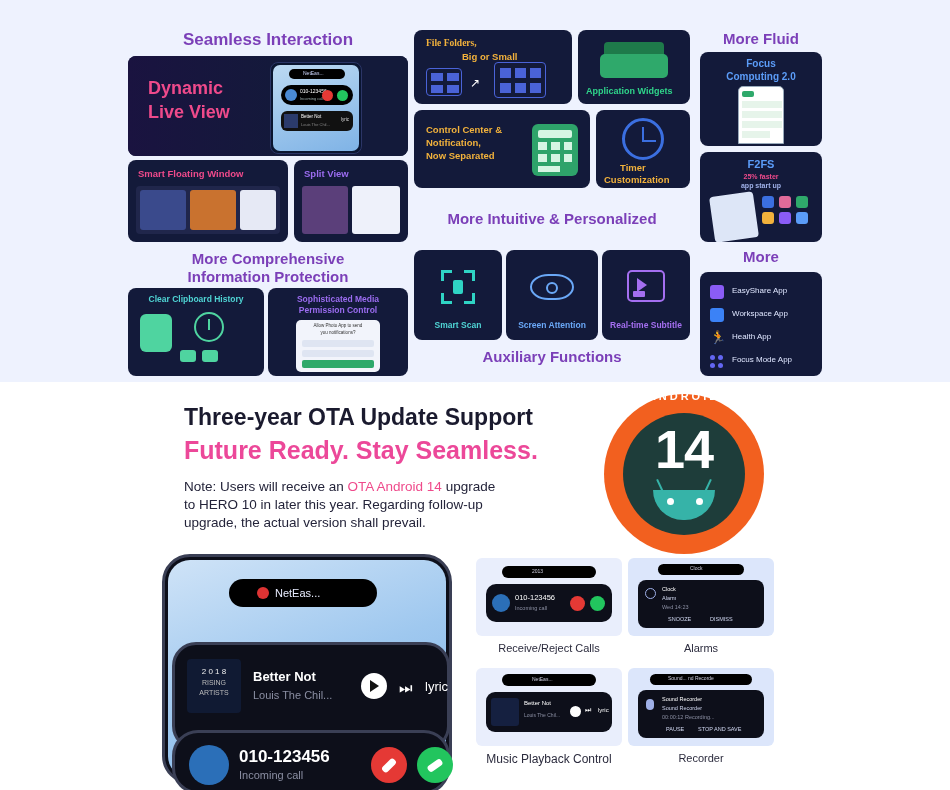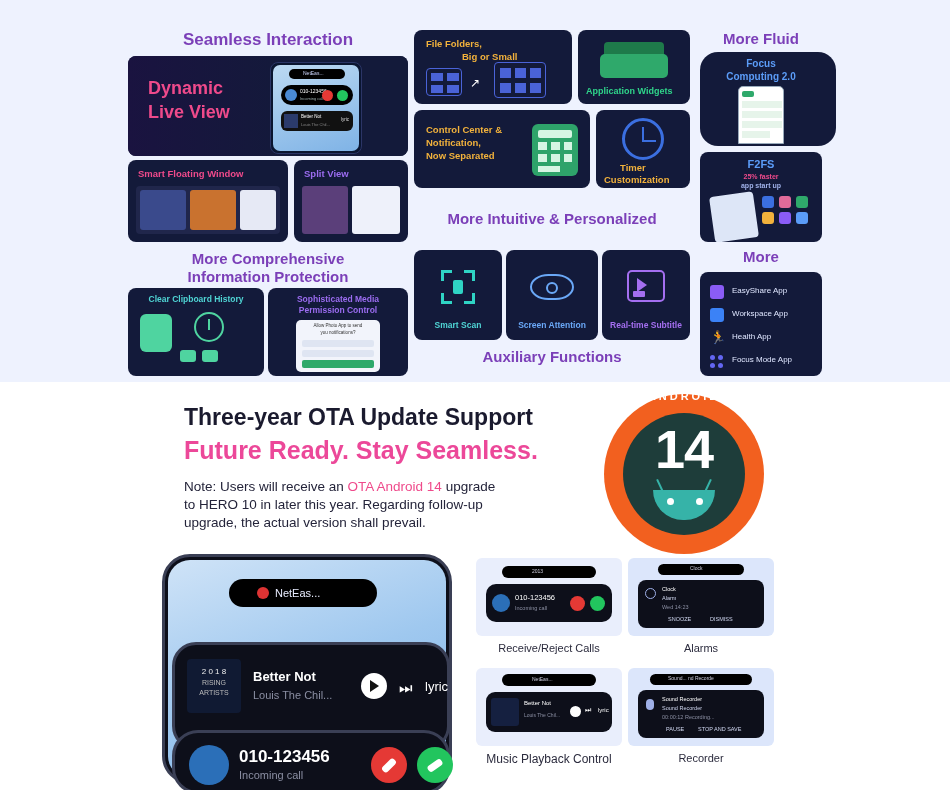--- a/index.html
+++ b/index.html
@@ -115,21 +115,21 @@
     <div style="position:absolute;left:112px;top:30px;width:36px;height:40px;border-radius:3px;background:#e6e9f5;"></div>
   </div>
 
   <div class="card" style="left:294px; top:160px; width:114px; height:82px;">
     <div class="lbl" style="left:10px; top:8px; font-size:9.5px; color:#9b6cf0;">Split View</div>
     <div style="position:absolute;left:8px;top:26px;width:46px;height:48px;border-radius:3px;background:#5b3f7a;"></div>
     <div style="position:absolute;left:58px;top:26px;width:48px;height:48px;border-radius:3px;background:#eef1fa;"></div>
   </div>
 
   <div class="card" style="left:414px; top:30px; width:158px; height:74px;">
-    <div class="lbl" style="left:12px; top:8px; font-size:9.5px; color:#f2b23c;">File Folders,</div>
+    <div class="lbl" style="left:12px; top:8px; font-size:9.5px; color:#f2b23c;font-family:Liberation Serif, serif;">File Folders,</div>
     <div class="lbl" style="left:12px; top:21px; font-size:9.5px; color:#f2b23c;padding-left:36px;">Big or Small</div>
     <div style="position:absolute;left:12px;top:38px;width:36px;height:28px;border:1px solid #4a63d8;border-radius:4px;">
       <div style="position:absolute;left:4px;top:4px;width:12px;height:8px;background:#4a63d8;"></div>
       <div style="position:absolute;left:20px;top:4px;width:12px;height:8px;background:#4a63d8;"></div>
       <div style="position:absolute;left:4px;top:16px;width:12px;height:8px;background:#4a63d8;"></div>
       <div style="position:absolute;left:20px;top:16px;width:12px;height:8px;background:#4a63d8;"></div>
     </div>
     <div style="position:absolute;left:56px;top:46px;color:#fff;font-size:12px;">↗</div>
     <div style="position:absolute;left:80px;top:32px;width:52px;height:36px;border:1px solid #4a63d8;border-radius:4px;">
       <div style="position:absolute;left:5px;top:5px;width:11px;height:10px;background:#4a63d8;"></div>
@@ -169,21 +169,21 @@
       <div style="position:absolute;left:18px;top:19px;width:13px;height:2px;background:#3b6fe0;"></div>
     </div>
     <div class="lbl" style="left:24px; top:52px; font-size:9.5px; color:#f2b23c;">Timer</div>
     <div class="lbl" style="left:8px; top:64px; font-size:9.5px; color:#f2b23c;">Customization</div>
   </div>
 
   <div class="sec-h" style="left:414px; top:210px; width:276px; font-size:15px; color:#7b3fb8;">More Intuitive &amp; Personalized</div>
 
   <div class="sec-h" style="left:700px; top:30px; width:122px; font-size:15px; color:#7b3fb8;">More Fluid</div>
 
-  <div class="card" style="left:700px; top:52px; width:136px; height:94px;border-radius:18px;">
+  <div class="card" style="left:700px; top:52px; width:122px; height:94px;">
     <div class="lbl" style="left:0; top:6px; width:122px; text-align:center; font-size:10px; color:#5b9cf8;">Focus</div>
     <div class="lbl" style="left:0; top:19px; width:122px; text-align:center; font-size:10px; color:#5b9cf8;">Computing 2.0</div>
     <div style="position:absolute;left:38px;top:34px;width:46px;height:58px;background:#fff;border-radius:5px 5px 0 0;border:1px solid #9ab;">
       <div style="position:absolute;left:3px;top:4px;width:12px;height:6px;background:#2fa96b;border-radius:2px;"></div>
       <div style="position:absolute;left:3px;top:14px;width:40px;height:7px;background:#e6f4ea;"></div>
       <div style="position:absolute;left:3px;top:24px;width:40px;height:7px;background:#e6f4ea;"></div>
       <div style="position:absolute;left:3px;top:34px;width:40px;height:7px;background:#e6f4ea;"></div>
       <div style="position:absolute;left:3px;top:44px;width:28px;height:7px;background:#e6f4ea;"></div>
     </div>
   </div>

